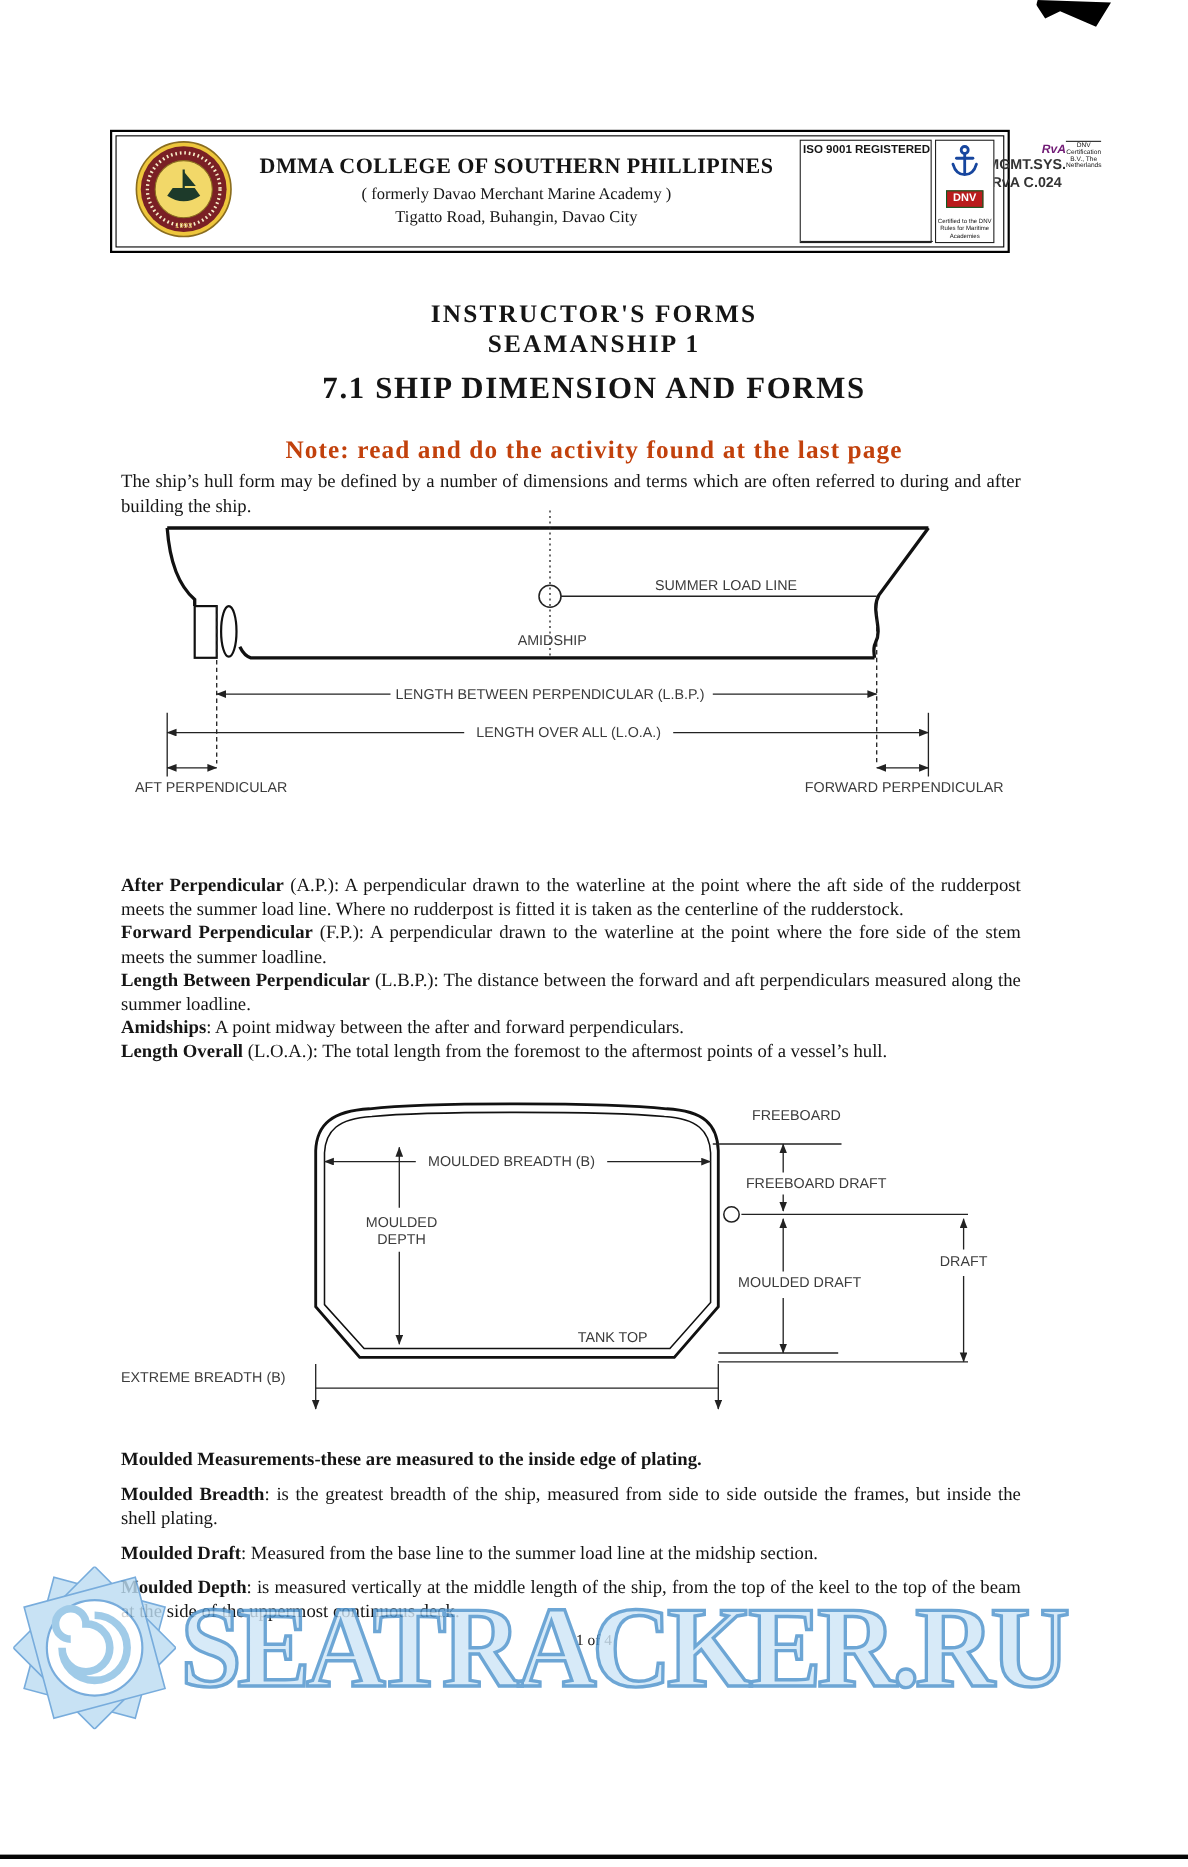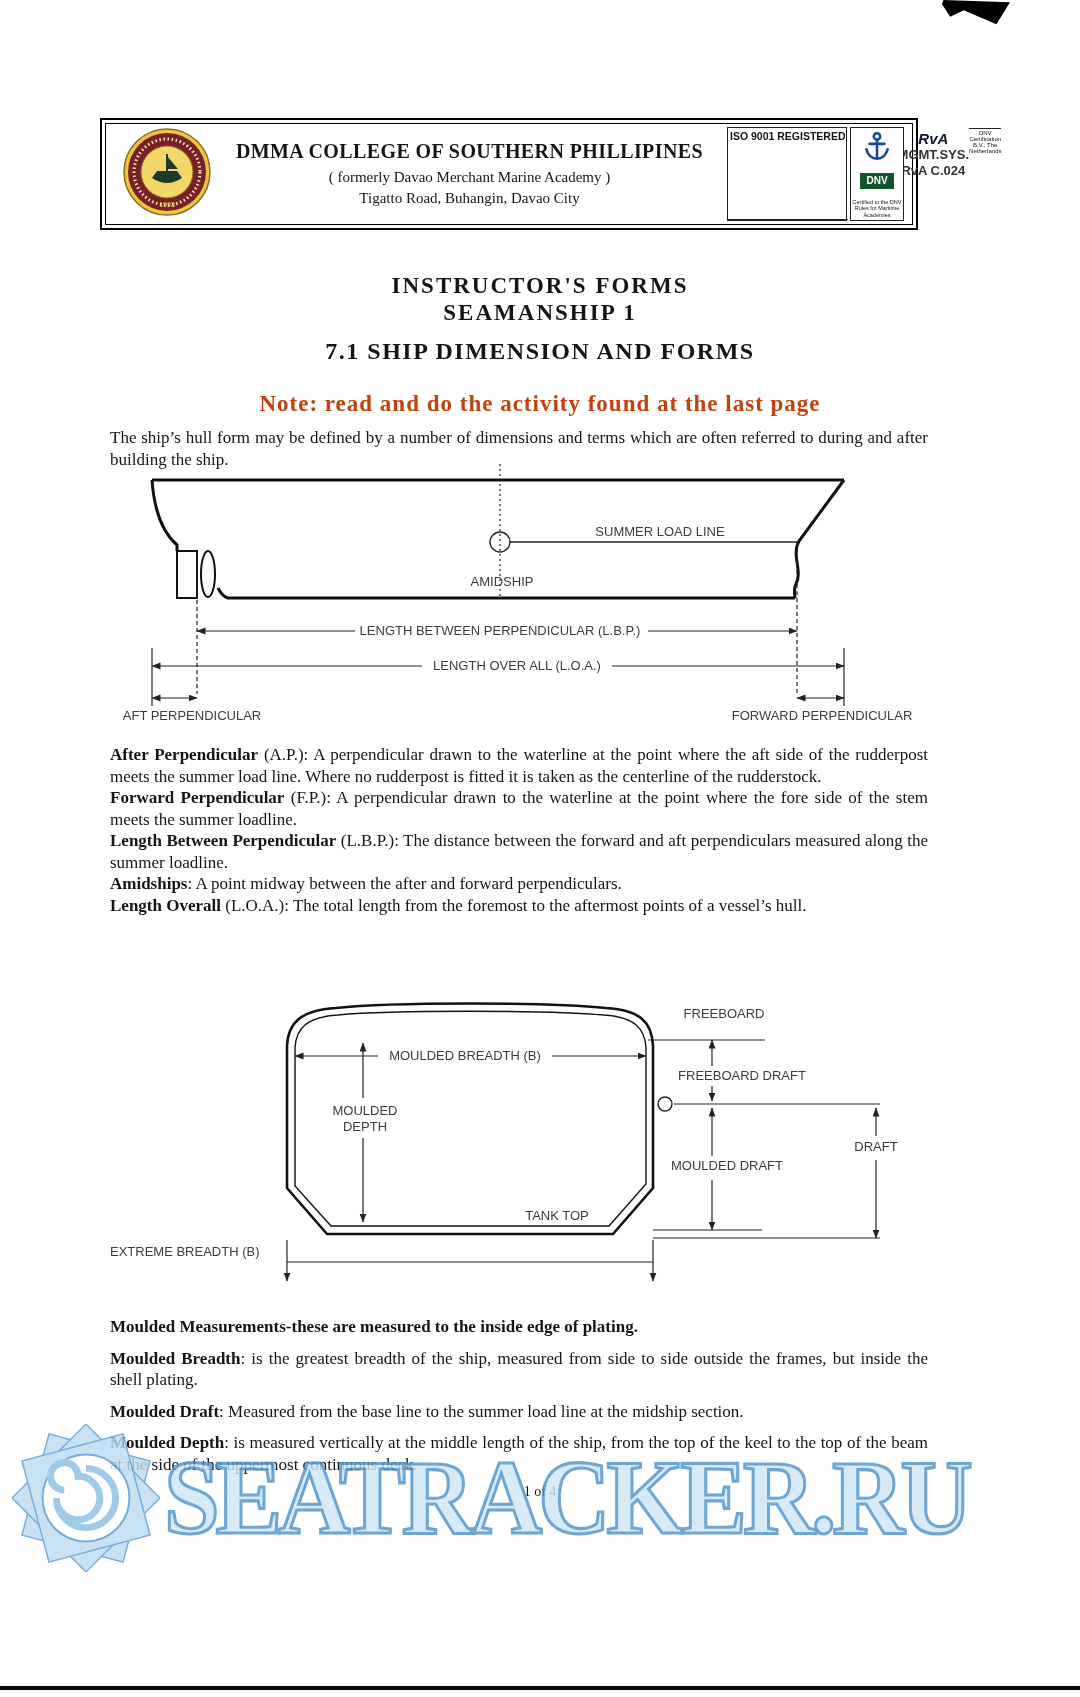--- a/index.html
+++ b/index.html
@@ -20,42 +20,42 @@
   .college-name { font-size:20px; font-weight:bold; letter-spacing:0.4px; margin-bottom:4px; }
   .college-sub { font-size:15px; line-height:1.35; }
   .cert-block { flex:0 0 auto; display:flex; gap:3px; align-items:stretch; height:94px; }
   .cert-left { width:120px; border:1.5px solid #222; display:flex; background:#fff; }
   .iso-strip { border-bottom:1.5px solid #222; font-family:"Liberation Sans",sans-serif;
                font-weight:bold; font-size:10.5px; padding:2px 2px; white-space:nowrap; }
   .cert-mid { display:flex; flex:1; }
   .stamp-col { width:50px; display:flex; flex-direction:column; align-items:center;
                justify-content:space-between; padding:2px 0; }
   .rva-col { flex:1; text-align:center; font-family:"Liberation Sans",sans-serif; }
-  .rva { font-weight:bold; font-style:italic; font-size:15px; color:#0f172a; margin-top:2px; }
+  .rva { font-weight:bold; font-style:italic; font-size:11px; color:#701a75; margin-top:2px;text-align:right; }
   .mgmt { font-size:13px; font-weight:bold; color:#333; line-height:1.2; }
-  .dnv-green { background:#14532d; color:#fff; font-family:"Liberation Sans",sans-serif;
+  .dnv-green { background:#b91c1c; color:#fff; font-family:"Liberation Sans",sans-serif;
                font-weight:bold; font-size:10px; padding:0 5px; border:1px solid #0e5c24; line-height:14px; }
   .cert-note { border-top:1px solid #222; font-size:6px; font-family:"Liberation Sans",sans-serif;
                text-align:center; padding:1px 0; }
   .cert-right { width:54px; border:1.5px solid #222; display:flex; flex-direction:column;
                 align-items:center; justify-content:space-between; padding:2px 1px; background:#fff; }
   .cert-note2 { font-size:5.5px; font-family:"Liberation Sans",sans-serif; text-align:center; line-height:1.15; }
 
   
   .titles { position:absolute; left:0; top:272px; width:100%; text-align:center; }
   .title-main { font-size:23px; font-weight:bold; letter-spacing:2px; line-height:27px; }
-  .title-section { font-size:24px; font-weight:bold; letter-spacing:1.5px; margin-top:12px; }
+  .title-section { font-size:28px; font-weight:bold; letter-spacing:1.5px; margin-top:12px; }
   .title-note { font-size:23px; font-weight:bold; letter-spacing:1px; color:#c2410c; margin-top:26px; }
 
   
   .intro { position:absolute; left:110px; top:427px; width:818px; font-size:17px;
            line-height:21.5px; text-align:justify; }
   .defs { position:absolute; left:110px; width:818px; font-size:17px; line-height:21.5px; text-align:justify; }
   .defs p { margin:0; }
-  .defs1 { top:744px; }
+  .defs1 { top:794px; }
   .defs2 { top:1316px; }
   .defs2 p { margin-bottom:10px; }
 
   .diagram { position:absolute; }
   .dlabel text { font-family:"Liberation Sans",sans-serif; font-size:13px; fill:#3c3c3c; }
 
   .footer { position:absolute; left:0; top:1484px; width:100%; text-align:center; font-size:14px; }
 
   
   .watermark { position:absolute; left:12px; top:1428px; width:1056px; height:140px;

